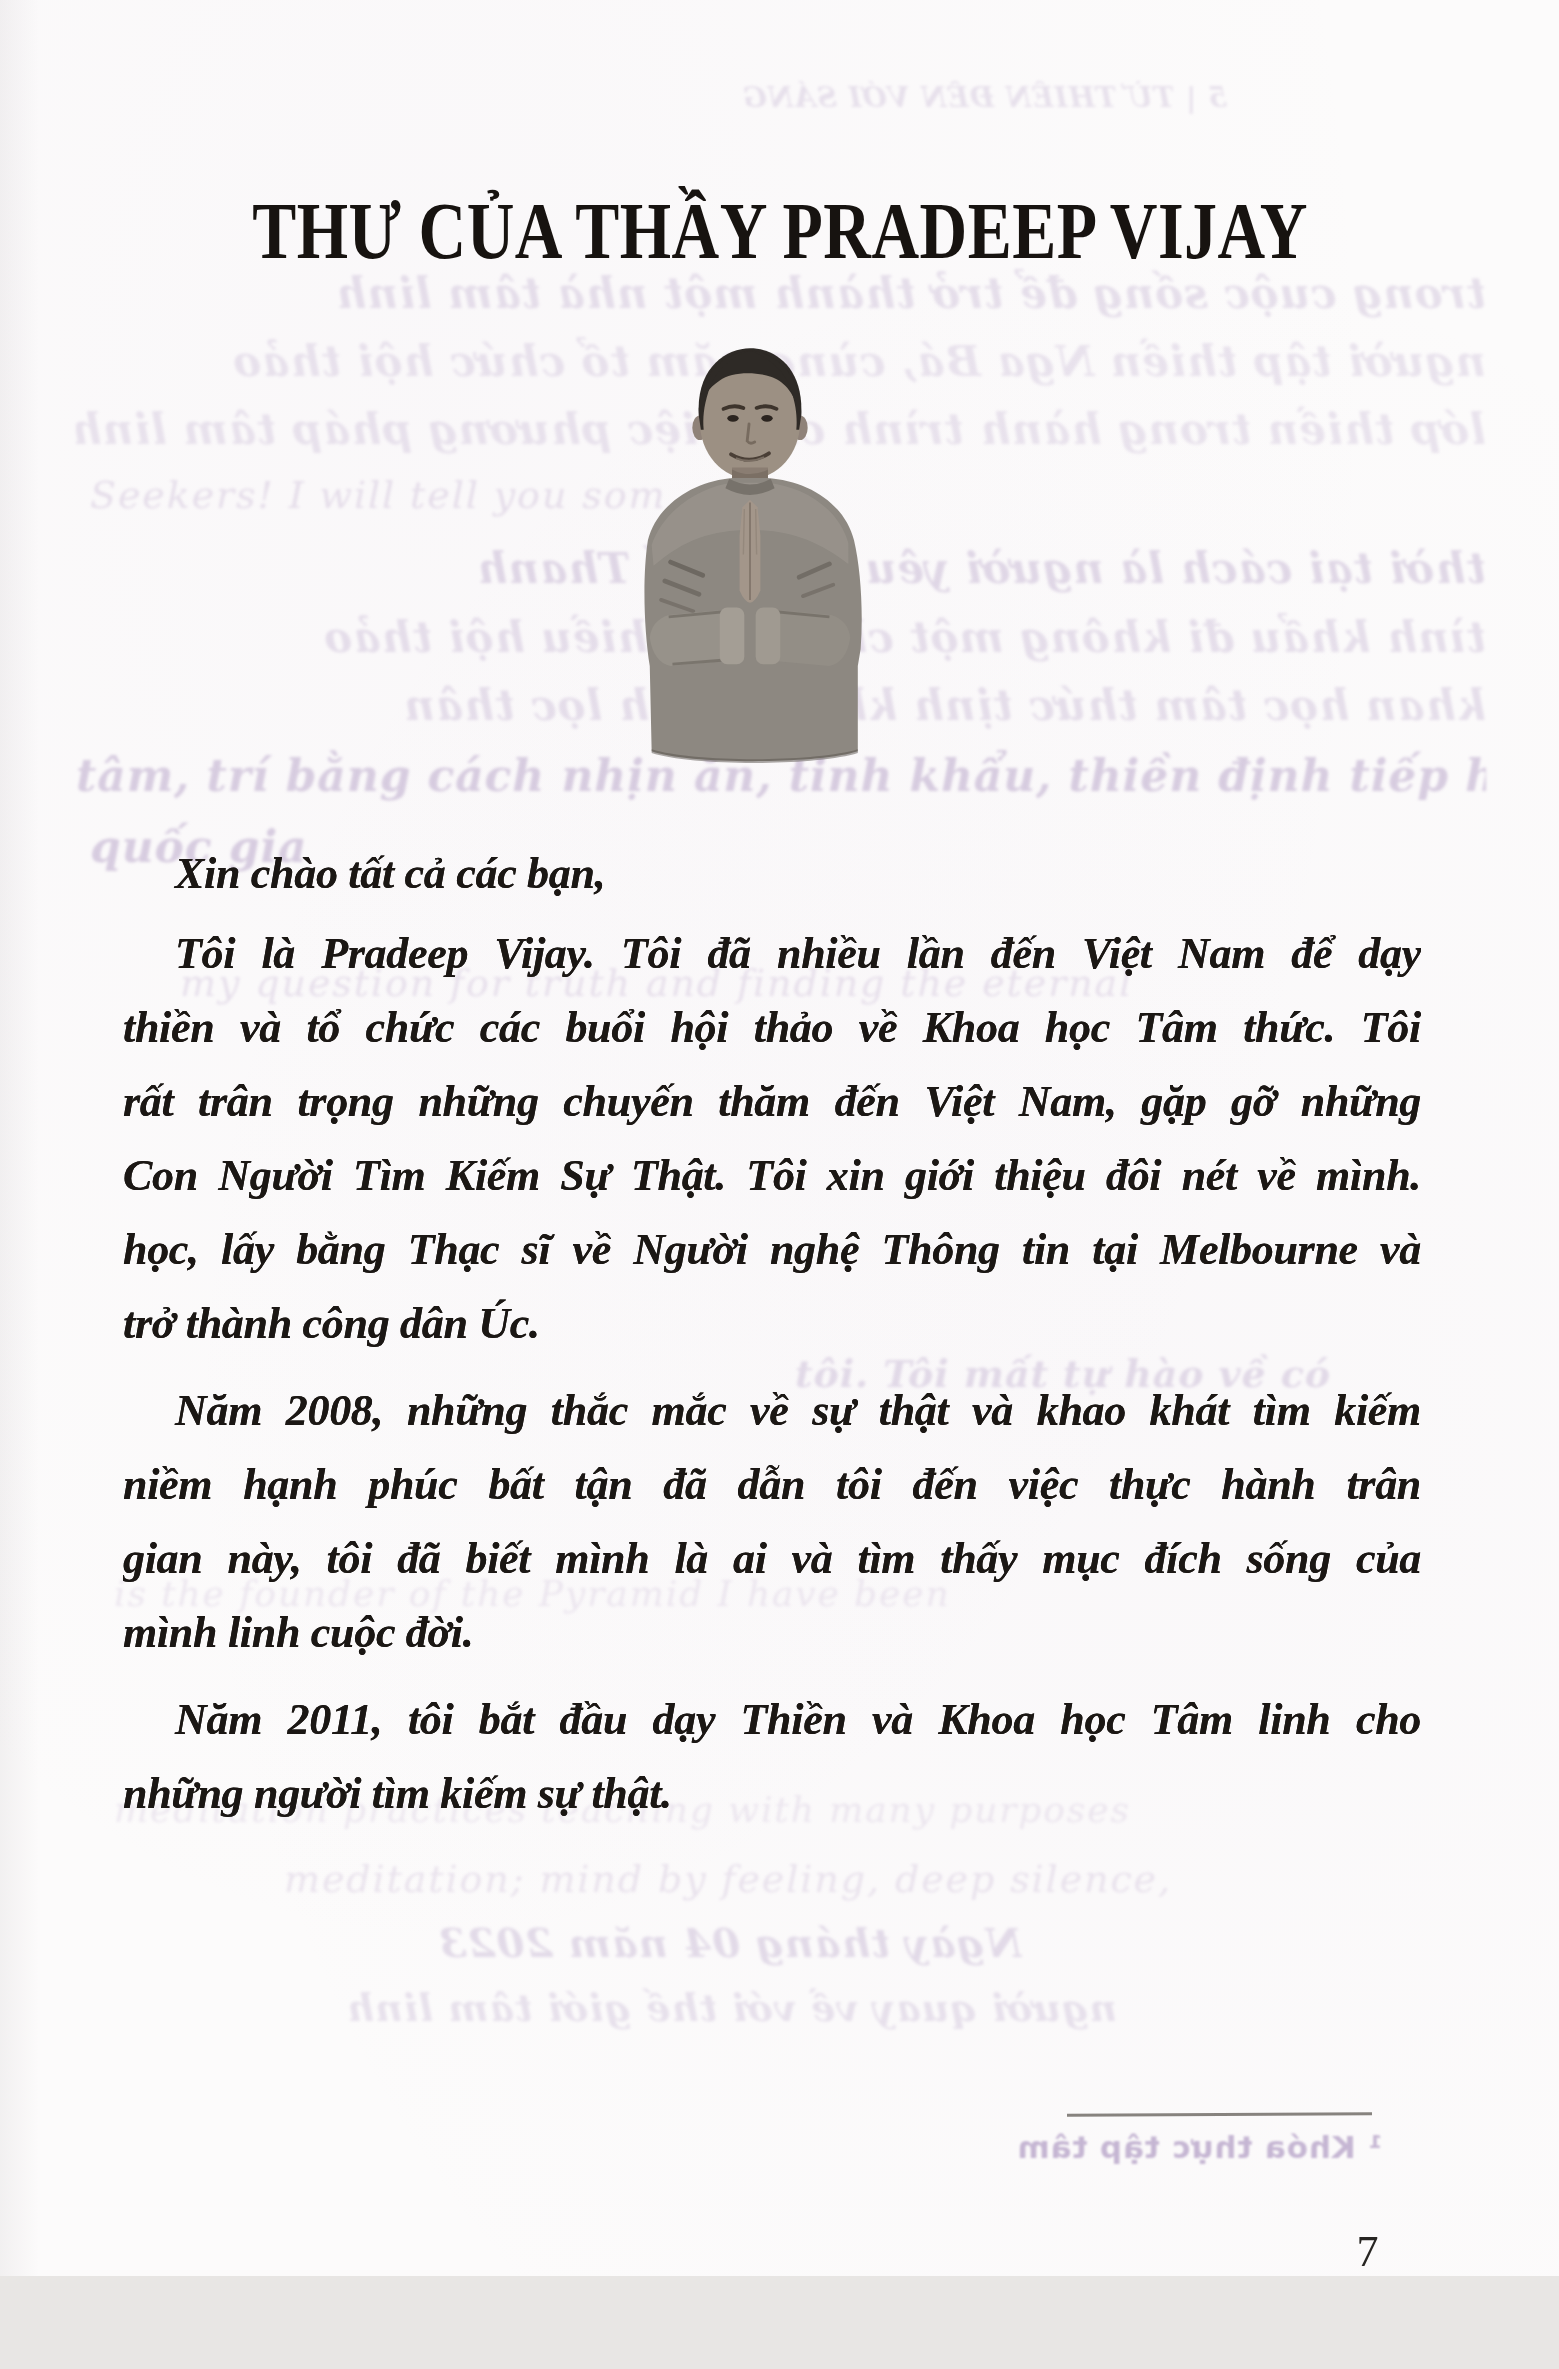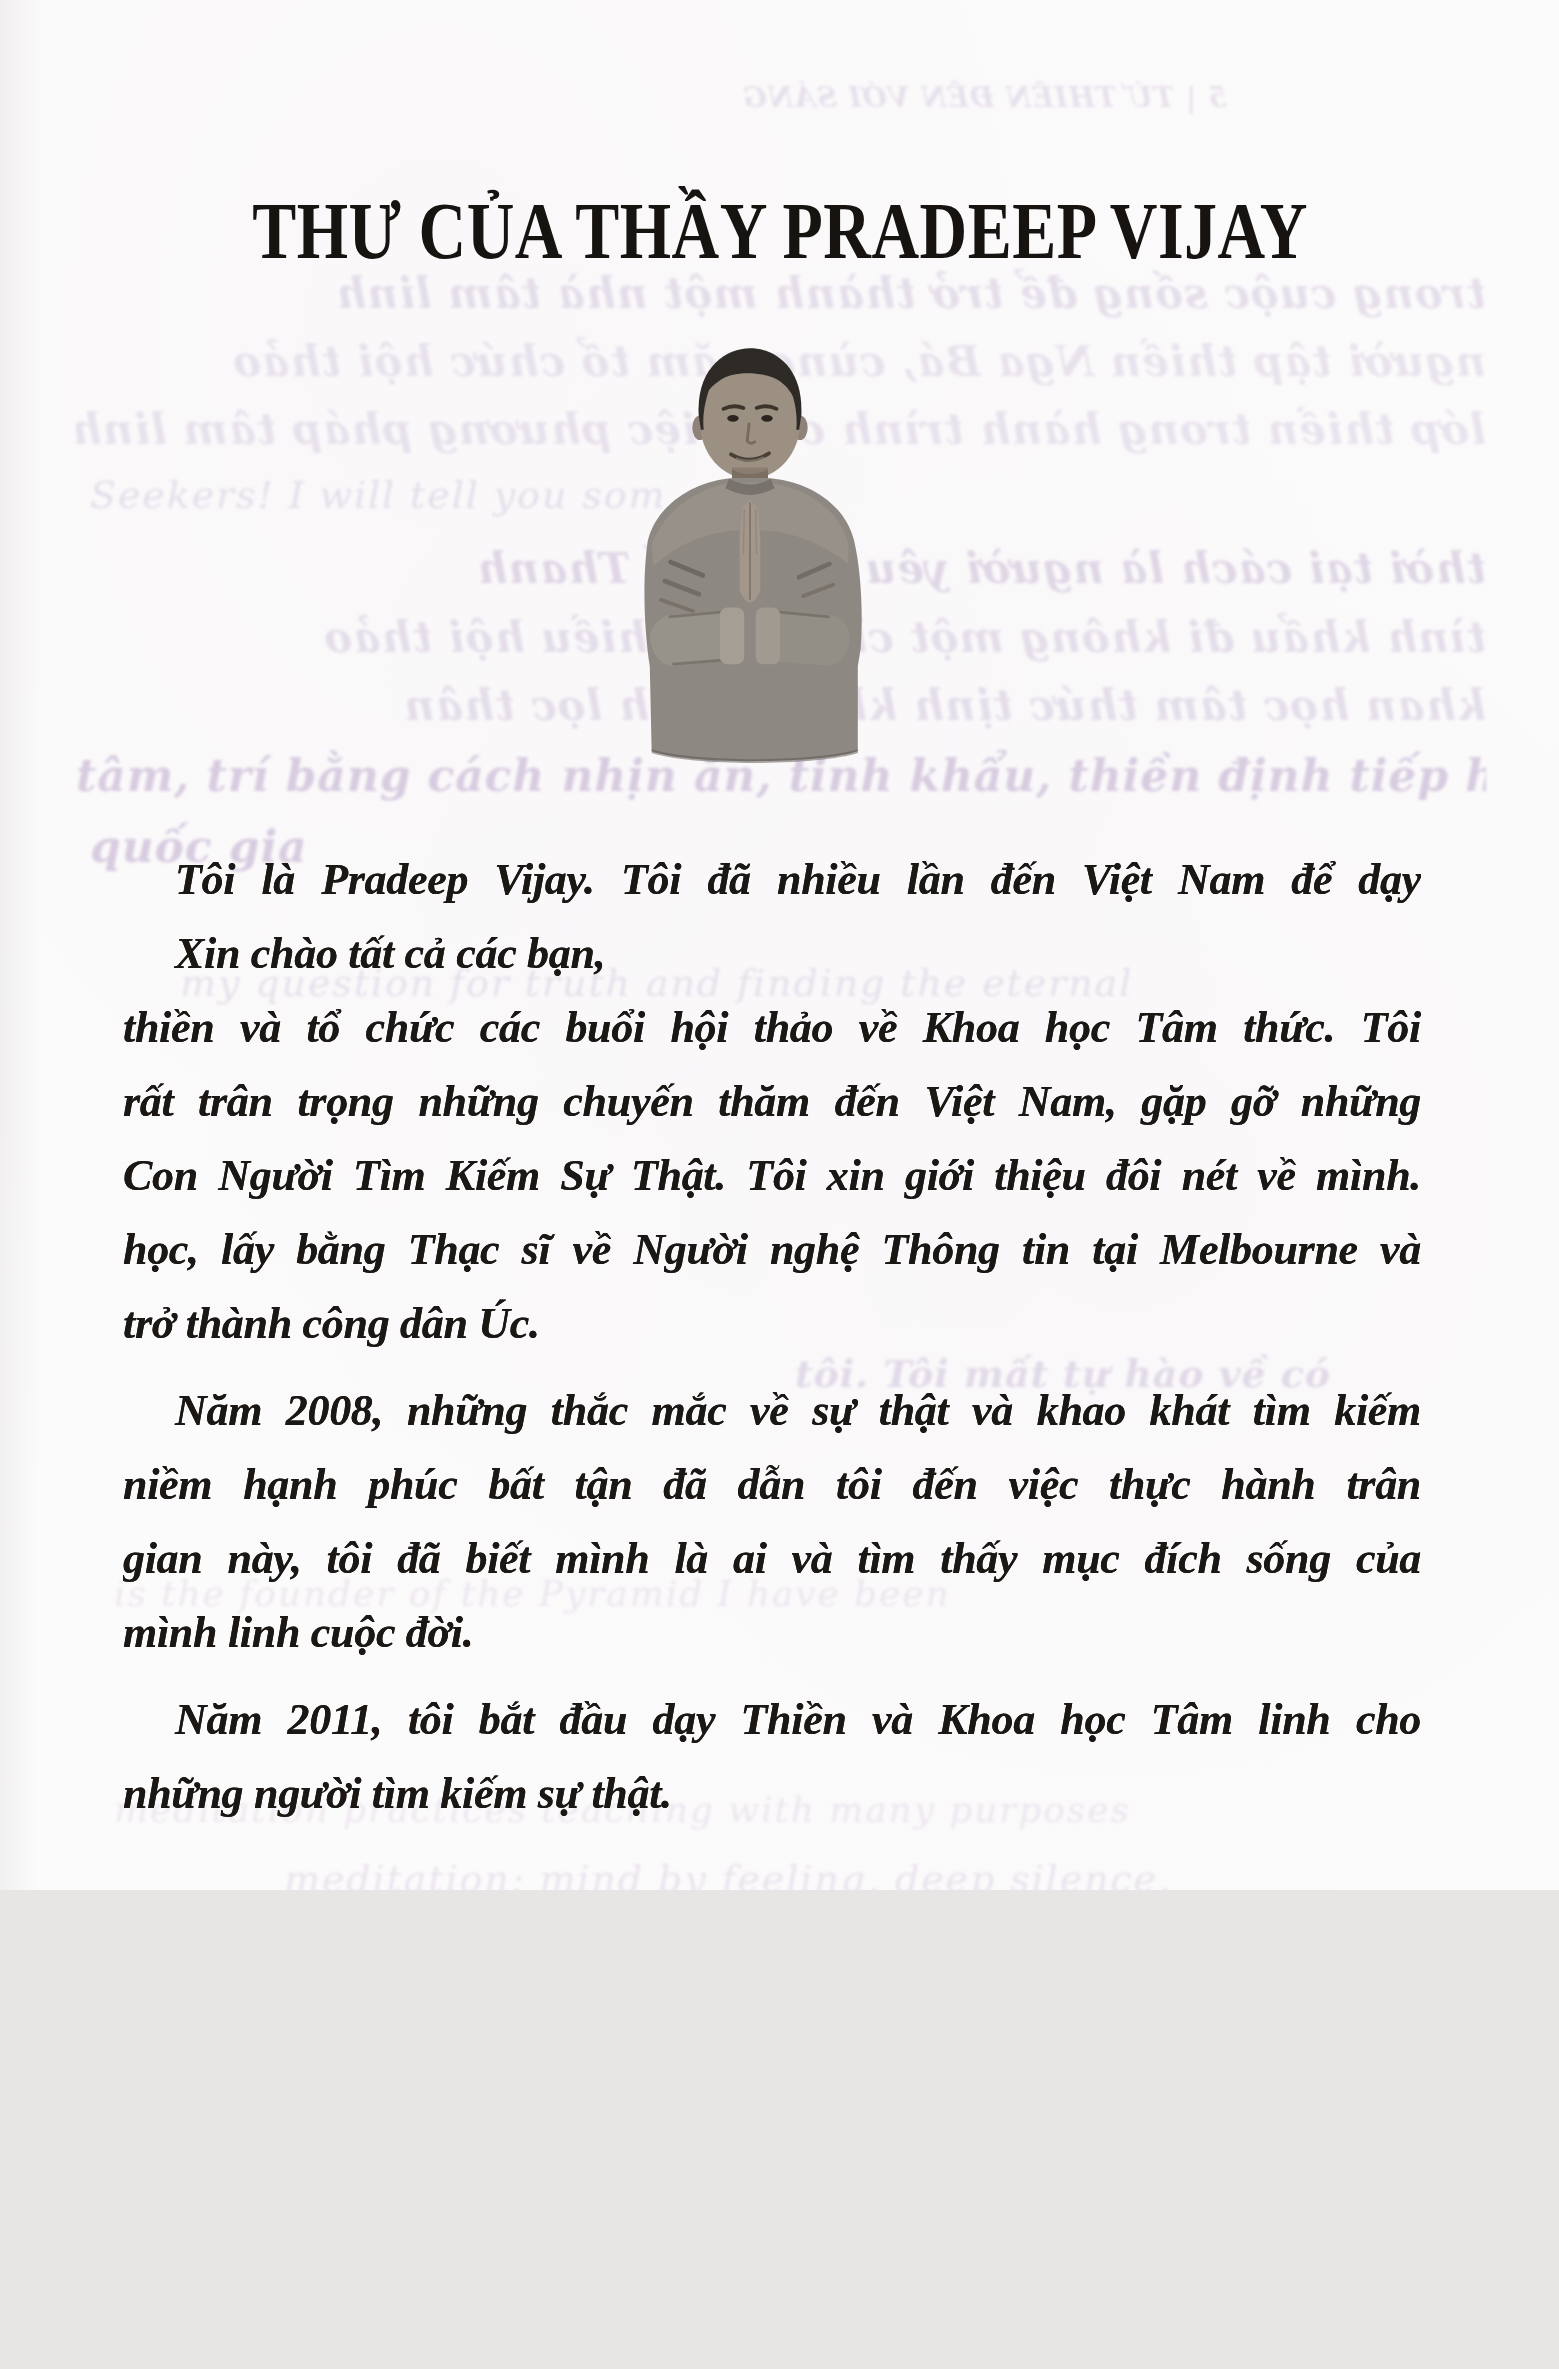--- a/index.html
+++ b/index.html
@@ -1,18 +1,18 @@
 <!DOCTYPE html>
 <html style="font-size:15px"><head>
 <meta charset="utf-8">
 <style>
   html,body{margin:0;padding:0;background:#e8e6e4;}
   .page{
     position:relative;
-    width:1560px;height:1890px;
+    width:1560px;height:2276px;
     margin:0 auto;
     background:#fcfbfb;
     background-image:
       radial-gradient(ellipse at 28% 18%, rgba(205,185,215,.05), transparent 60%),
       radial-gradient(ellipse at 72% 62%, rgba(205,185,215,.05), transparent 60%),
       linear-gradient(to right, rgba(120,110,118,.08), rgba(120,110,118,0) 2.5%);
     overflow:hidden;
     font-family:"Liberation Serif", serif;
   }
 
@@ -163,22 +163,22 @@
 
     <path d="M162,180 L170,172 L178,180 L181,210 L181,268 Q176,280 170,281 Q164,280 159,268 L159,210 Z" fill="#a3968a"></path>
     <path d="M170,175 L170,278" stroke="#7c7065" stroke-width="2" opacity=".8"></path>
     <path d="M164,182 L163,230" stroke="#8b7f73" stroke-width="1.5" opacity=".6"></path>
     <path d="M176,182 L177,230" stroke="#8b7f73" stroke-width="1.5" opacity=".6"></path>
 
     <path d="M66,436 C110,450 238,450 284,436 L284,440 C240,454 108,454 66,440 Z" fill="#57524c" opacity=".5"></path>
   </svg>
 
   <div class="body-text">
+    <div class="bt-line ind">Xin chào tất cả các bạn,</div>
     <div class="bt-line ind pj m6">Tôi là Pradeep Vijay. Tôi đã nhiều lần đến Việt Nam để dạy</div>
-    <div class="bt-line ind">Xin chào tất cả các bạn,</div>
     <div class="bt-line pj">thiền và tổ chức các buổi hội thảo về Khoa học Tâm thức. Tôi</div>
     <div class="bt-line pj">rất trân trọng những chuyến thăm đến Việt Nam, gặp gỡ những</div>
     <div class="bt-line pj">Con Người Tìm Kiếm Sự Thật. Tôi xin giới thiệu đôi nét về mình.</div>
     <div class="bt-line pj">học, lấy bằng Thạc sĩ về Người nghệ Thông tin tại Melbourne và</div>
     <div class="bt-line">trở thành công dân Úc.</div>
     <div class="bt-line ind pj m14">Năm 2008, những thắc mắc về sự thật và khao khát tìm kiếm</div>
     <div class="bt-line pj">niềm hạnh phúc bất tận đã dẫn tôi đến việc thực hành trân</div>
     <div class="bt-line pj">gian này, tôi đã biết mình là ai và tìm thấy mục đích sống của</div>
     <div class="bt-line">mình linh cuộc đời.</div>
     <div class="bt-line ind pj m14">Năm 2011, tôi bắt đầu dạy Thiền và Khoa học Tâm linh cho</div>

